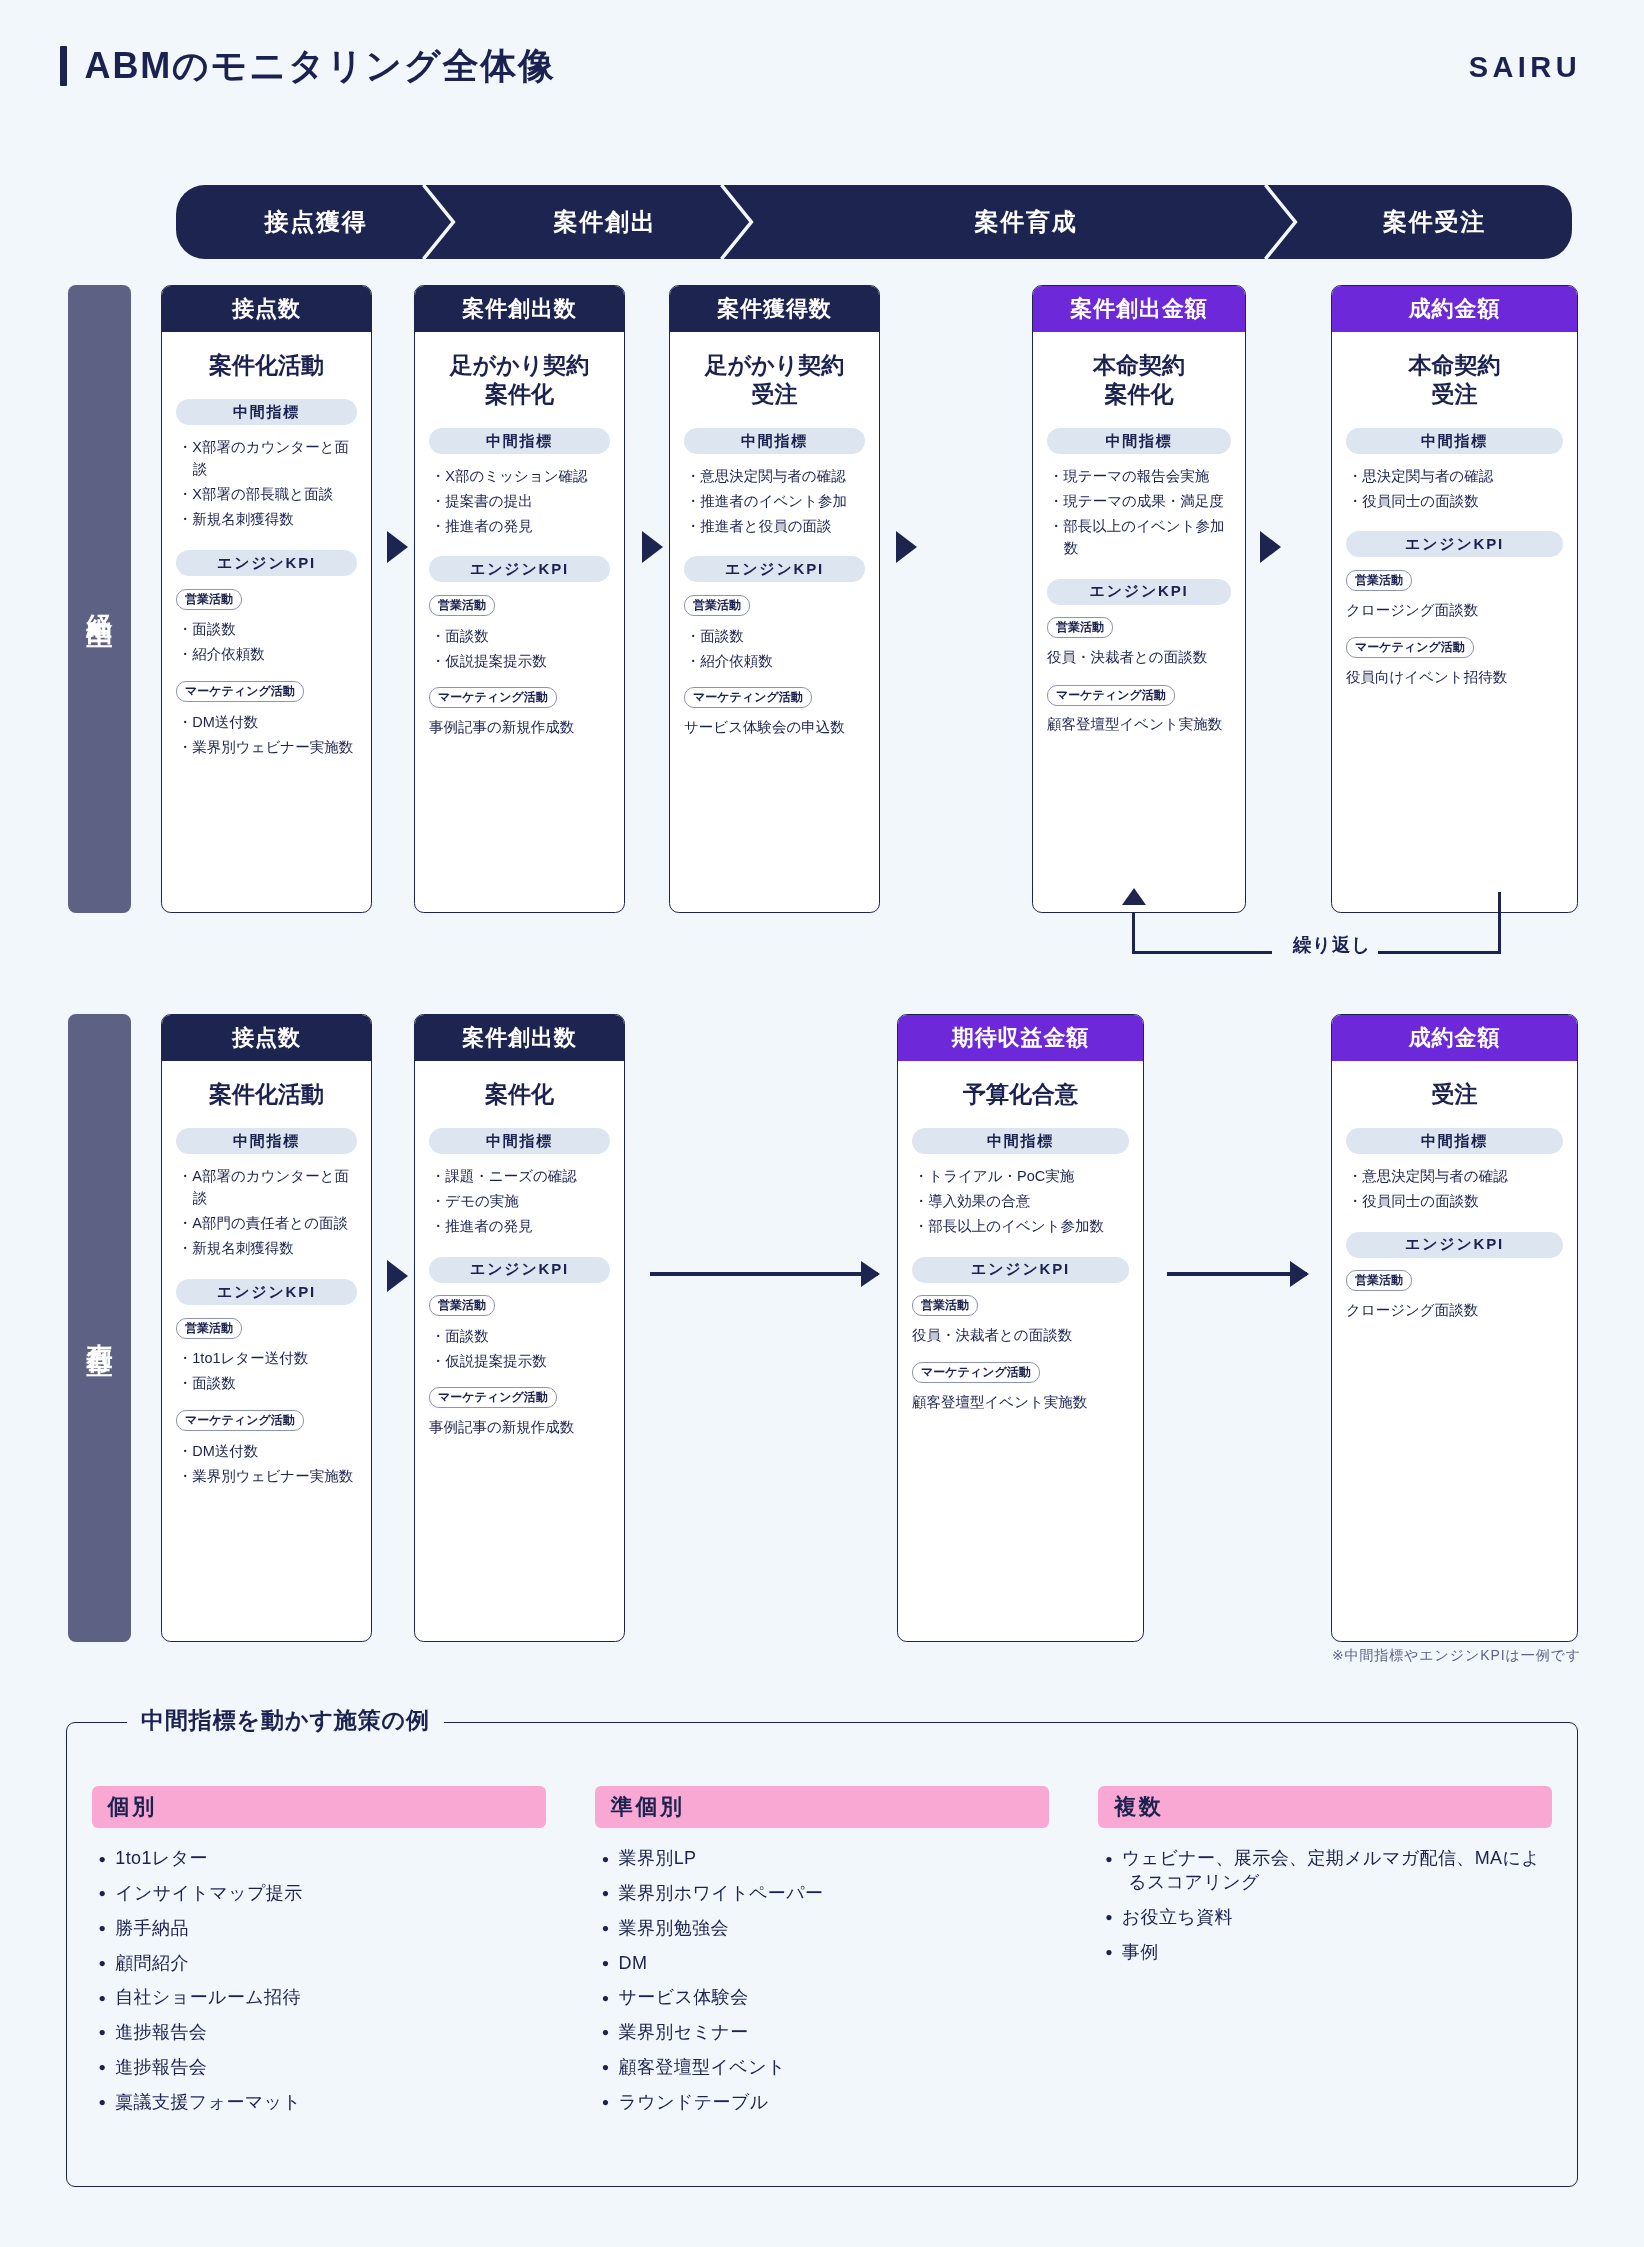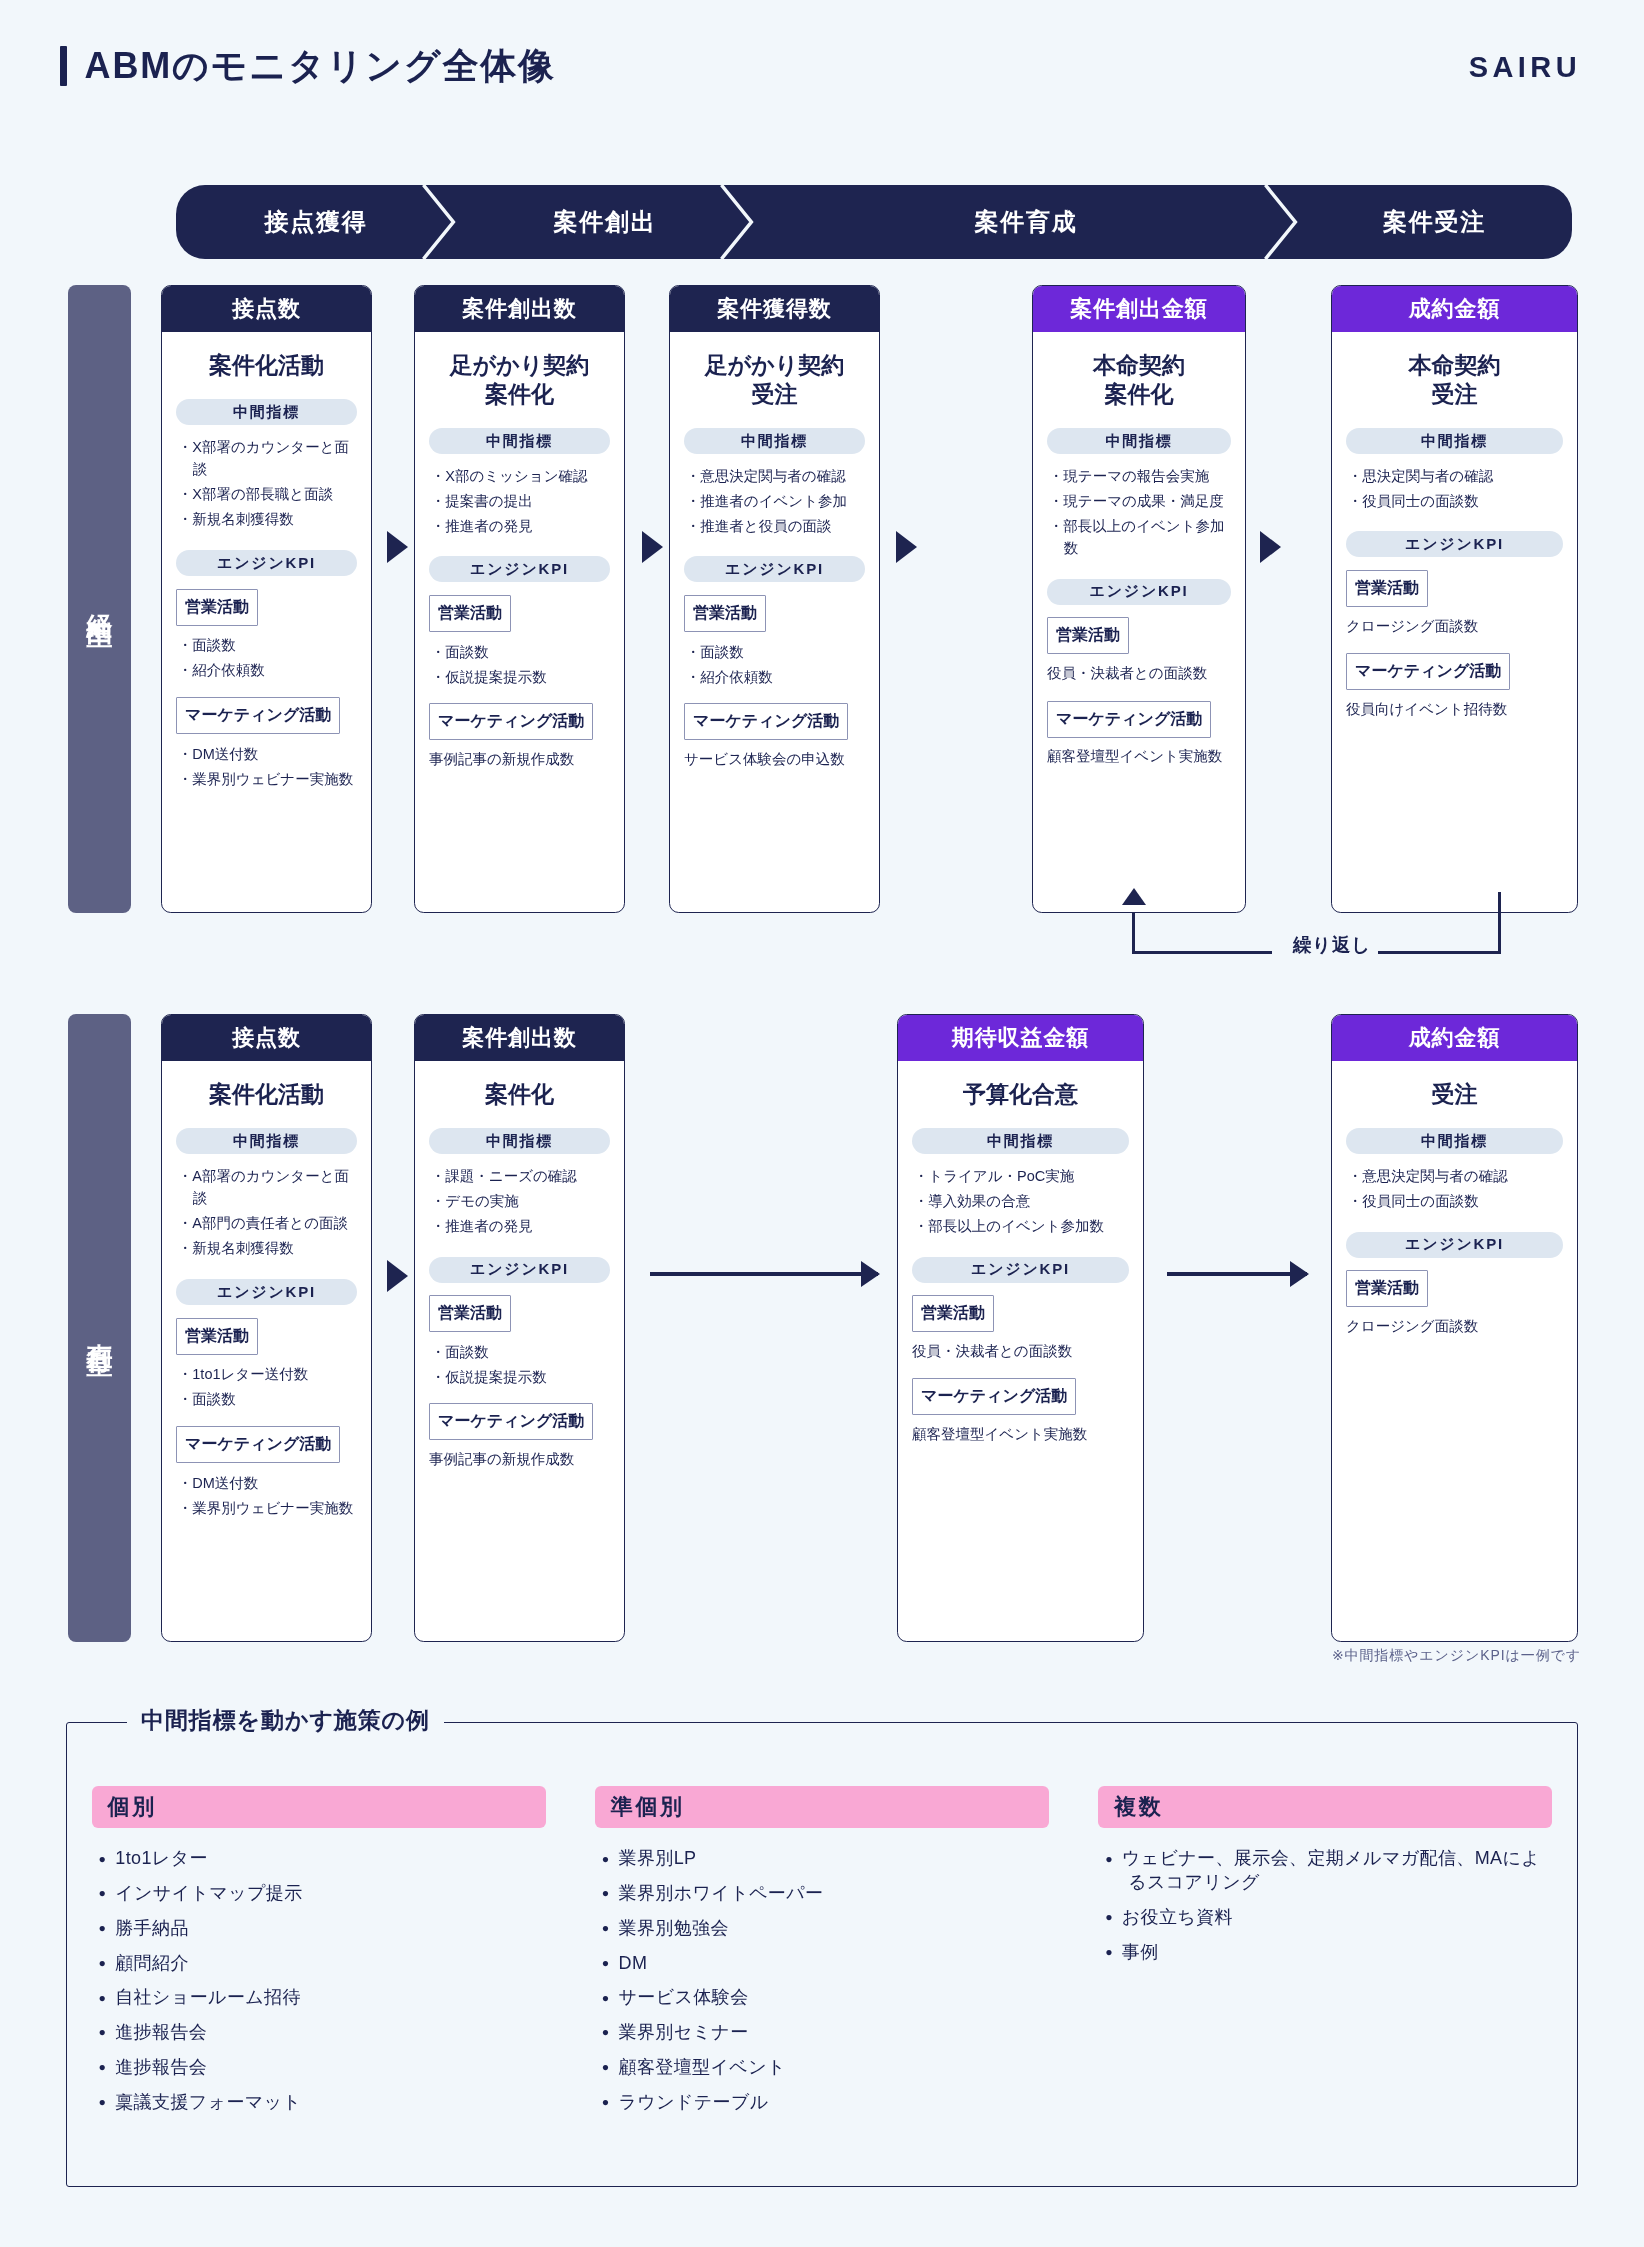--- a/index.html
+++ b/index.html
@@ -55,22 +55,22 @@
 
   .pill { background: #dde6f0; border-radius: 17.6px; height: 26px; display: flex; align-items: center;
           justify-content: center; font-size: 15px; font-weight: 700; color: #1b2250; letter-spacing: 1.8px; }
   .pill.gap-top { margin-top: 19.3px; }
 
   .bullets { margin: 10.5px 1.8px 0 1.8px; }
   .bullets li { list-style: none; font-size: 14.5px; line-height: 1.55; color: #1b2250;
                 padding-left: 15px; text-indent: -15px; margin-bottom: 2.6px; font-weight: 500; }
   .bullets li::before { content: "・"; }
 
-  .tagbox { display: inline-block; border: 0.9px solid #8d93b5; border-radius: 1px;
-            padding: 7px 8px; font-size: 16px; font-weight: 600; color: #1b2250;
+  .tagbox { display: inline-block; border: 0.9px solid #8d93b5; border-radius: 10px;
+            padding: 1px 8px; font-size: 12px; font-weight: 600; color: #1b2250;
             margin: 12.3px 0 7px; background: #fff; }
   .plain { font-size: 14.5px; line-height: 1.5; color: #1b2250; font-weight: 500; margin: 1.8px 0 3.5px; }
 
   
   .tri { position: absolute; width: 0; height: 0; border-style: solid;
          border-width: 16px 0 16px 21px; border-color: transparent transparent transparent #1e2450; }
   .lnarrow { position: absolute; height: 3.5px; background: #1e2450; }
   .lnarrow::after { content: ""; position: absolute; right: -1.8px; top: -11.4px; width: 0; height: 0;
                     border-style: solid; border-width: 13px 0 13px 19.3px;
                     border-color: transparent transparent transparent #1e2450; }
@@ -81,21 +81,21 @@
   .loop-label { position: absolute; left: 154px; top: 30px; font-size: 18.4px; font-weight: 700;
                 color: #1b2250; background: #f2f7fb; padding: 0 7px; letter-spacing: 0.9px; }
   .loop-head { position: absolute; left: -10.5px; top: -14px; width: 0; height: 0; border-style: solid;
                border-width: 0 12.3px 17.6px 12.3px; border-color: transparent transparent #1e2450 transparent; }
 
   
   .footnote { position: absolute; right: 63px; top: 1647px; font-size: 14px; color: #5b618a; letter-spacing: 0.9px; }
 
   
   .panel { position: absolute; left: 66px; top: 1722px; width: 1512px; height: 465px;
-           border: 1.8px solid #1e2450; border-radius: 3px; }
+           border: 1.8px solid #1e2450; border-radius: 9px; }
   .panel-title { position: absolute; left: 60px; top: -17.6px; background: #f2f7fb; padding: 0 14px;
                  font-size: 23px; font-weight: 700; color: #1b2250; letter-spacing: 0.9px; }
   .cols { position: absolute; left: 0; top: 63px; width: 100%; display: flex; padding: 0 24.6px; gap: 49px; }
   .col { flex: 1 1 0; }
   .col-head { background: #f9a8d4; border-radius: 6.1px; height: 42px; display: flex; align-items: center;
               padding-left: 16px; font-size: 22px; font-weight: 700; color: #1b2250; letter-spacing: 2.6px; }
   .col ul { margin: 19.3px 0 0 7px; }
   .col ul li { list-style: none; font-size: 18px; line-height: 1.32; color: #1b2250; font-weight: 500;
                padding-left: 23px; text-indent: -23px; margin-bottom: 11px; letter-spacing: 0.4px; }
   .col ul li::before { content: "●"; font-size: 12.3px; margin-right: 8.8px; vertical-align: 1.8px; }

